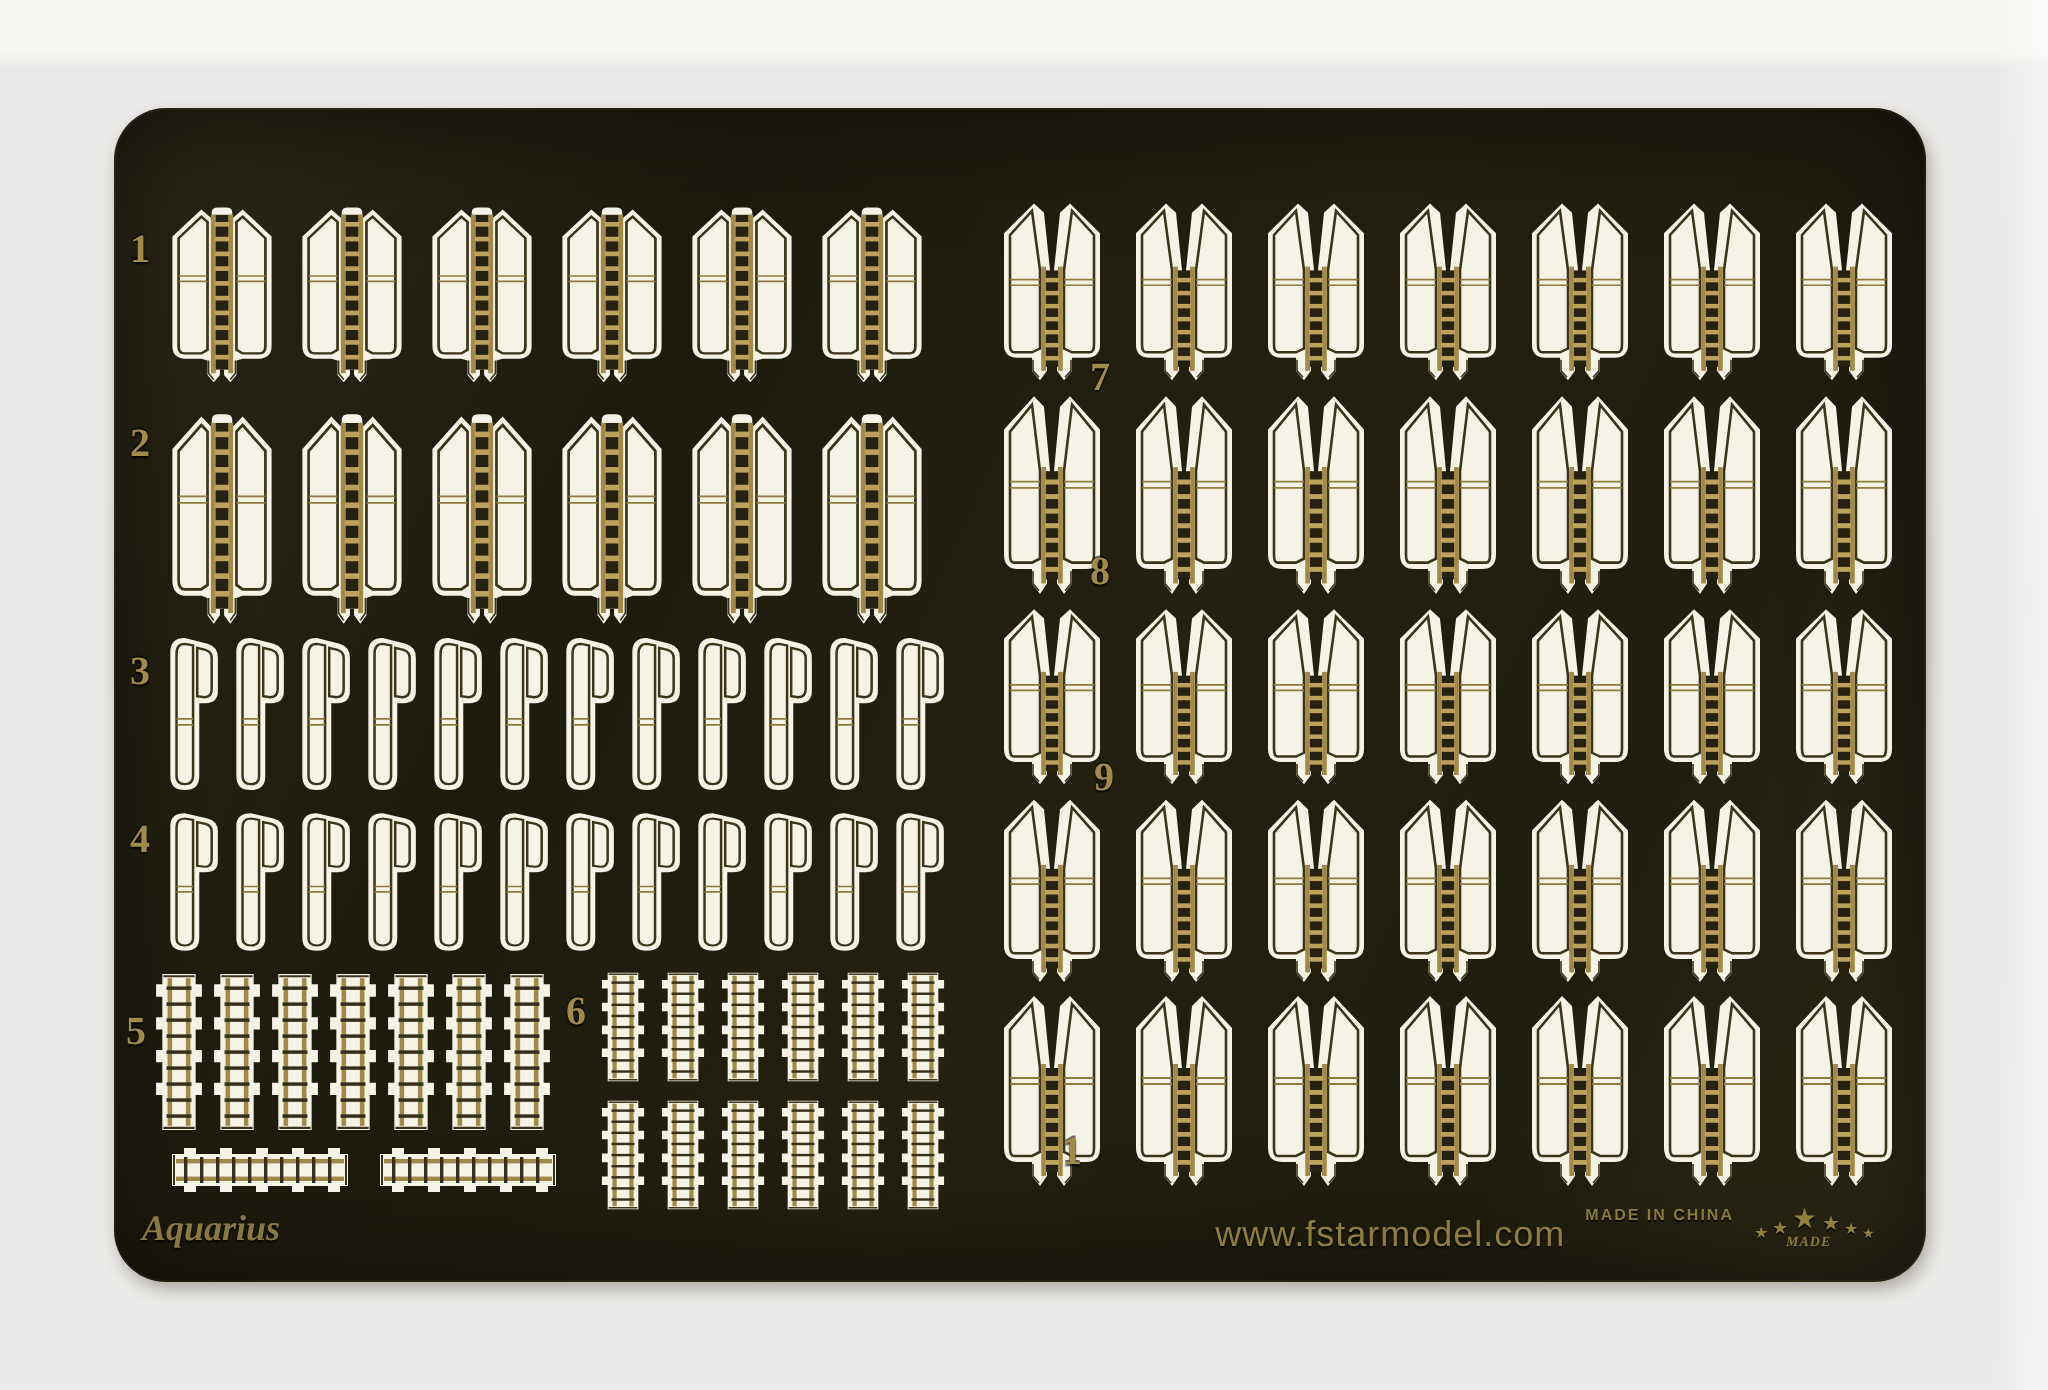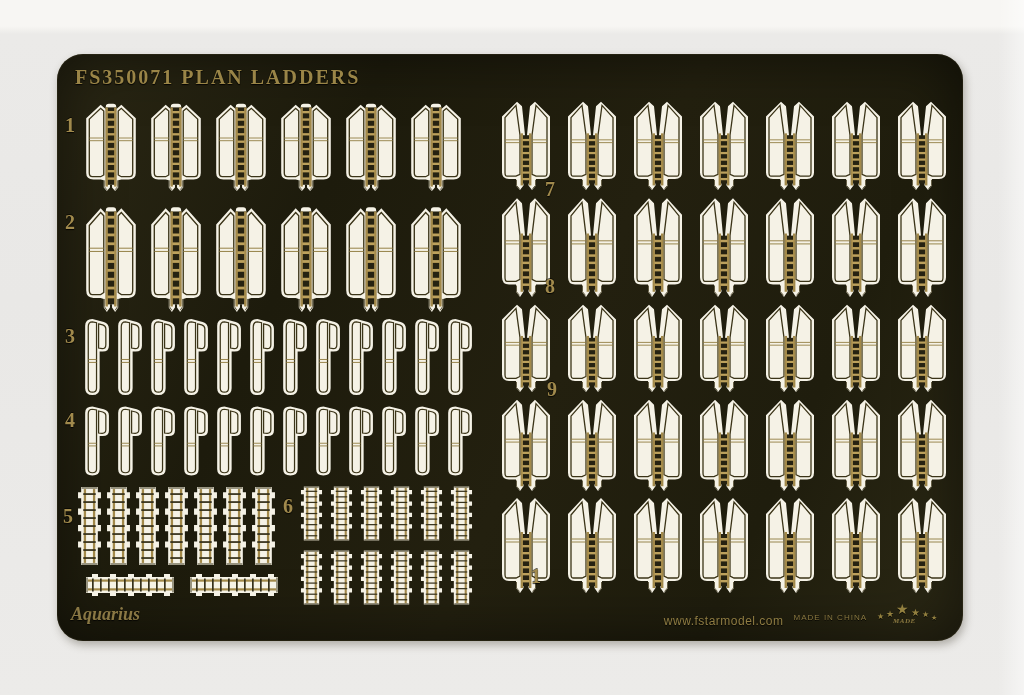--- a/index.html
+++ b/index.html
@@ -43,23 +43,23 @@
   .r6 .row-label{left:-17px;top:11px}
   .r7 .row-label{left:50px;bottom:-8px}
   .r8 .row-label{left:50px;bottom:2px}
   .r9 .row-label{left:52px;bottom:-6px}
   .r11 .row-label{left:36px;bottom:8px}
   
   .brand-script{position:absolute;left:14px;bottom:16px;
     font-family:"Liberation Serif",serif;font-style:italic;font-weight:700;font-size:18px;
     color:#8a7844;text-shadow:0 1px 1px rgba(0,0,0,.8);}
   .footer-right{position:absolute;right:24px;bottom:13px;display:flex;align-items:flex-end;gap:10px;}
-  .website{font-size:12px;letter-spacing:.5px;color:#8f7c42;
+  .website{font-size:18px;letter-spacing:.5px;color:#8f7c42;
     text-shadow:0 1px 1px rgba(0,0,0,.8);margin-top:21px;}
-  .made-in{font-size:8px;font-weight:400;letter-spacing:1px;color:#8a7840;margin-bottom:6px;
+  .made-in{font-size:8px;font-weight:700;letter-spacing:1px;color:#8a7840;margin-bottom:16px;
     text-shadow:0 1px 0 rgba(0,0,0,.8);}
   .star-logo{position:relative;width:62px;height:26px;}
   .star-logo .star{position:absolute;color:#93803f;line-height:1;
     text-shadow:0 1px 0 rgba(0,0,0,.7);}
   .star-logo .s1{left:0;top:11px;font-size:8px}
   .star-logo .s2{left:9px;top:8px;font-size:9px}
   .star-logo .s3{left:19px;top:0;font-size:14px}
   .star-logo .s4{left:34px;top:6px;font-size:10px}
   .star-logo .s5{left:45px;top:9px;font-size:8px}
   .star-logo .s6{left:54px;top:12px;font-size:7px}
@@ -158,21 +158,20 @@
           <rect x="80" y="5.5" width="1.7" height="13"></rect>
       </g>
       <path fill="none" stroke="#3b3418" stroke-width="1" d="M3,4.5 V19.5 M89,4.5 V19.5"></path>
     </symbol>
   </defs>
 </svg>
 
 <div class="scan">
   <div class="sheet">
 
-    <div class="sheet-title">FS350071 PLAN LADDERS</div>
 
     <div class="pe-row r0">
       <span class="row-label">1</span>
       <div class="parts">
           <div class="part">
             <svg viewBox="0 0 60 100" preserveAspectRatio="none">
               <use href="#sym-lf"></use>
             </svg>
           </div>
           <div class="part">

